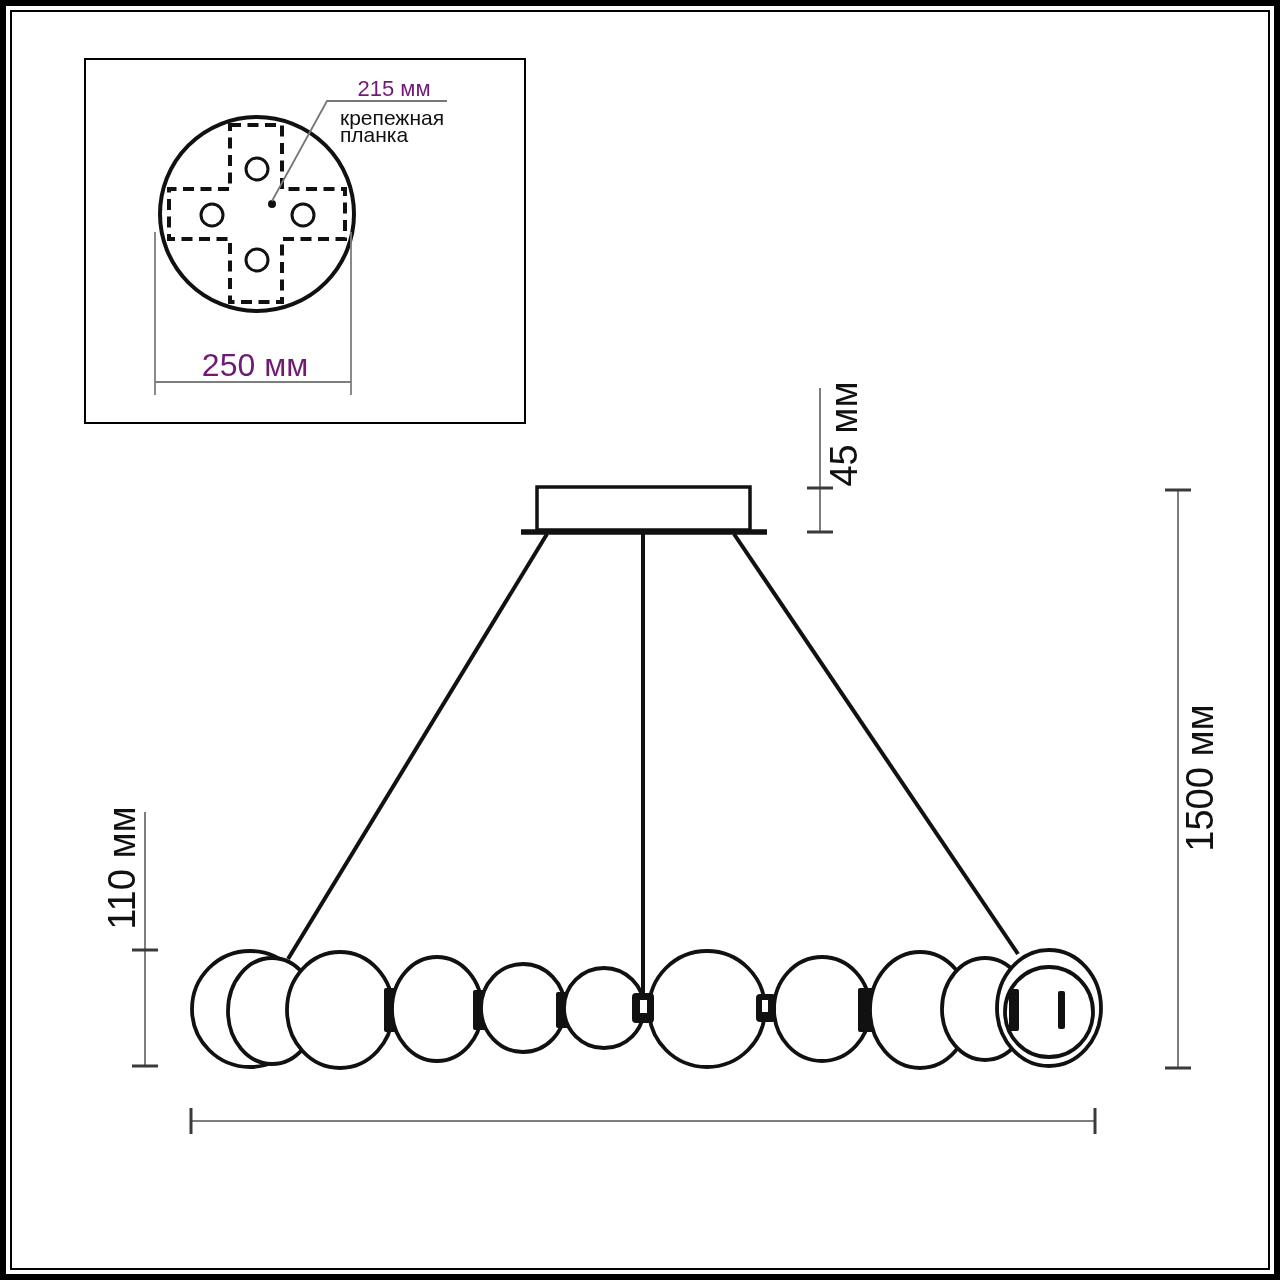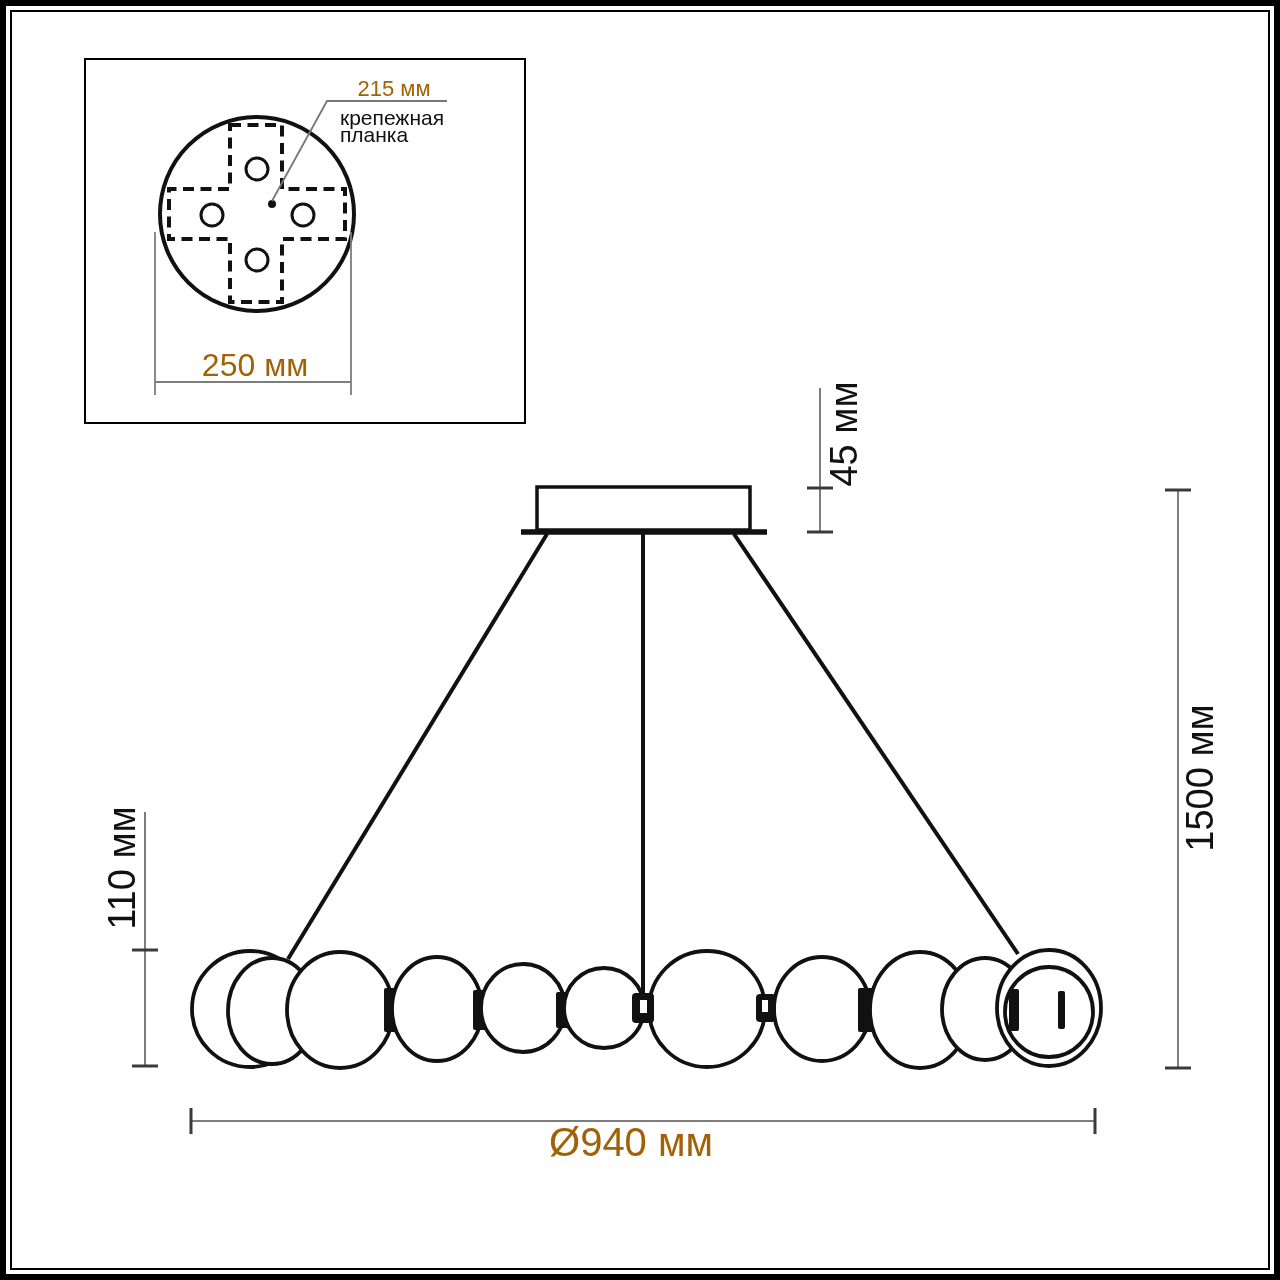--- a/index.html
+++ b/index.html
@@ -6,21 +6,21 @@
   .canvas{
     position:relative;width:1280px;height:1280px;background:#ffffff;
     font-family:"Liberation Sans","DejaVu Sans",sans-serif;color:#111;
     overflow:hidden;
   }
   .outer-border{position:absolute;inset:0;border:6px solid #000;}
   .inner-border{position:absolute;inset:10px;border:2px solid #000;}
   .inset-panel{position:absolute;left:84px;top:58px;width:438px;height:362px;border:2px solid #000;background:#fff;}
   .inset-panel svg{position:absolute;left:0;top:0;}
   .abs{position:absolute;}
-  .lbl{position:absolute;white-space:nowrap;transform:translate(-50%,-50%);color:#a16207;}
+  .lbl{position:absolute;white-space:nowrap;transform:translate(-50%,-50%);color:#701a75;}
   .lbl-v{position:absolute;white-space:nowrap;transform:translate(-50%,-50%) rotate(-90deg);color:#111;}
   .f22{font-size:22px;}
   .f21{font-size:21px;line-height:17px;text-align:left;}
   .f32{font-size:32px;}
   .f38{font-size:38px;}
   .f40{font-size:40px;}
   .main-svg{position:absolute;left:0;top:0;}
 </style>
 </head>
 <body>
@@ -111,15 +111,14 @@
       <line x1="132" y1="950" x2="158" y2="950"></line>
       <line x1="132" y1="1066" x2="158" y2="1066"></line>
       <line x1="191" y1="1108" x2="191" y2="1134"></line>
       <line x1="1095" y1="1108" x2="1095" y2="1134"></line>
     </g>
   </svg>
 
   <div class="lbl-v f38" style="left:844px;top:434px;">45 мм</div>
   <div class="lbl-v f38" style="left:1200px;top:778px;">1500 мм</div>
   <div class="lbl-v f38" style="left:122px;top:868px;">110 мм</div>
-  <div class="lbl f40" style="left:631px;top:1142px;">Ø940 мм</div>
 
 </div>
 
 </body></html>

